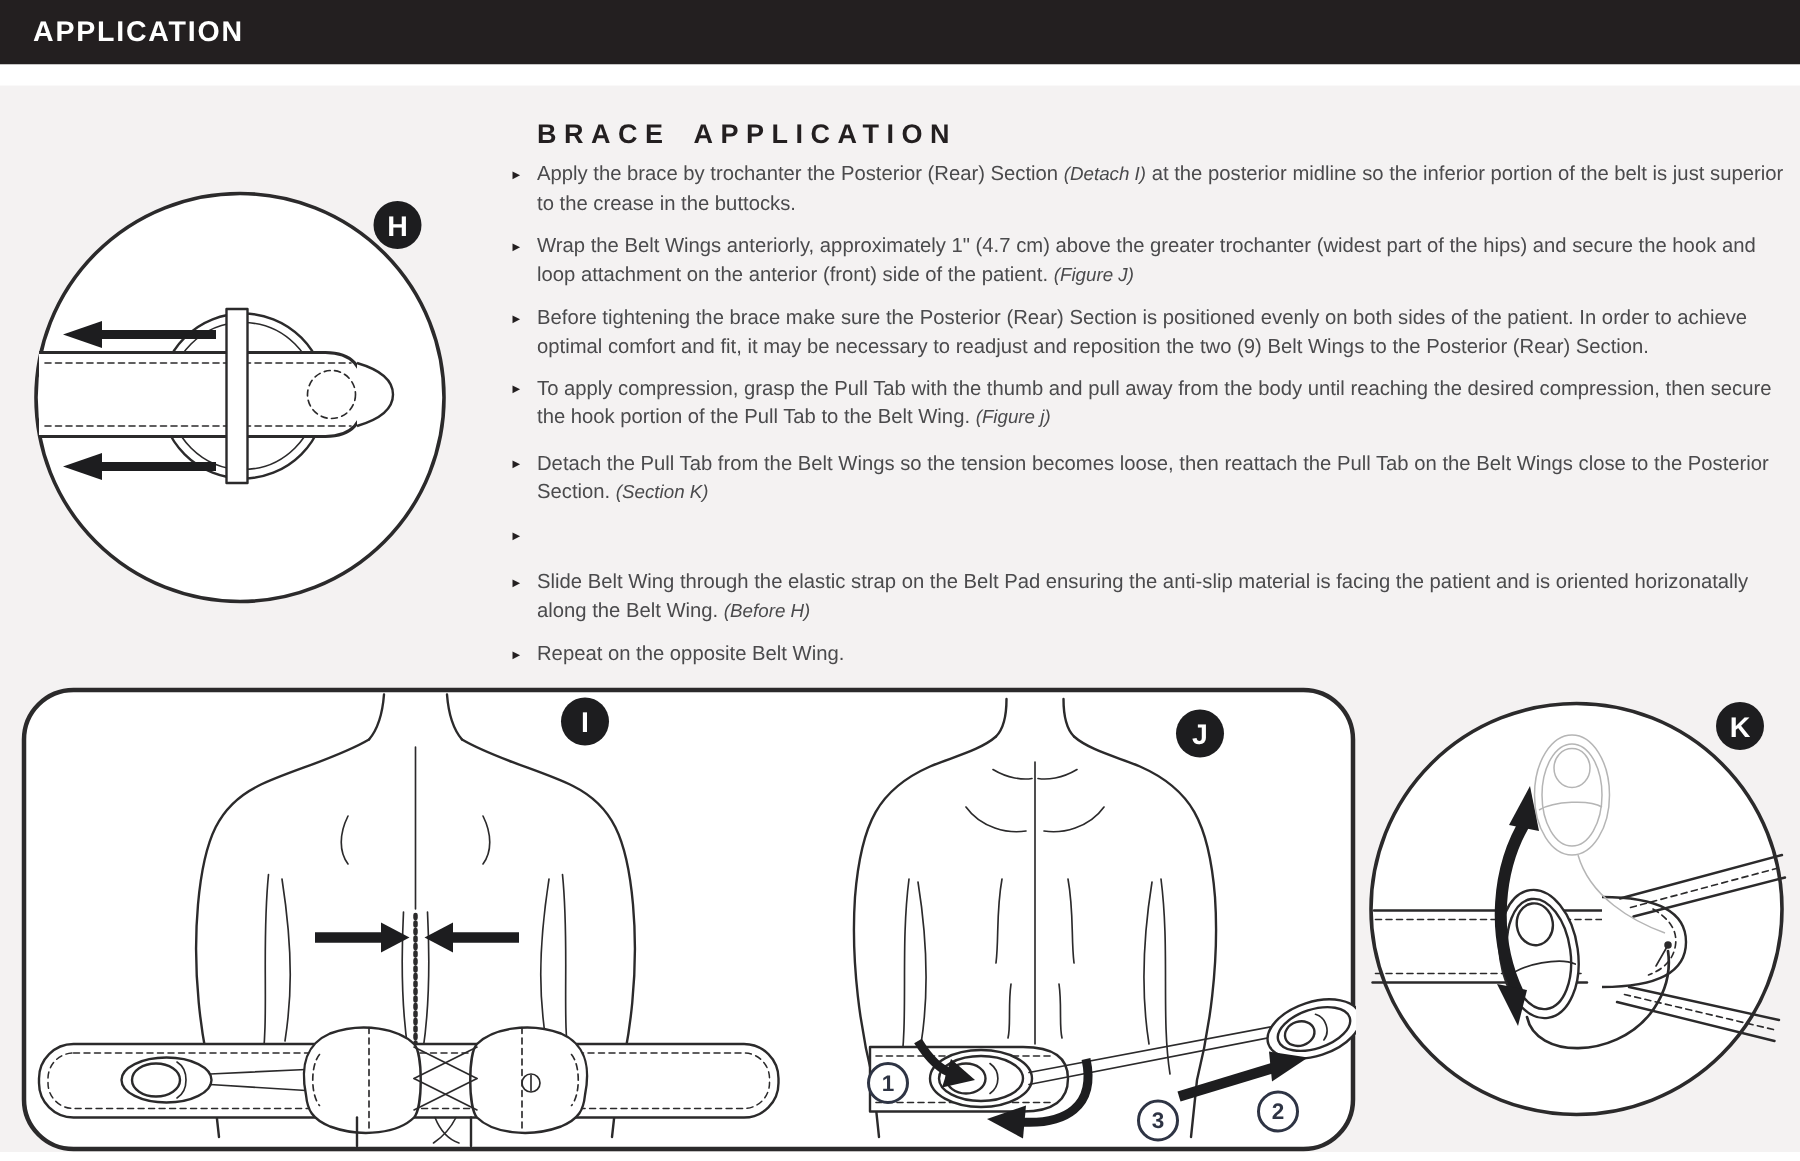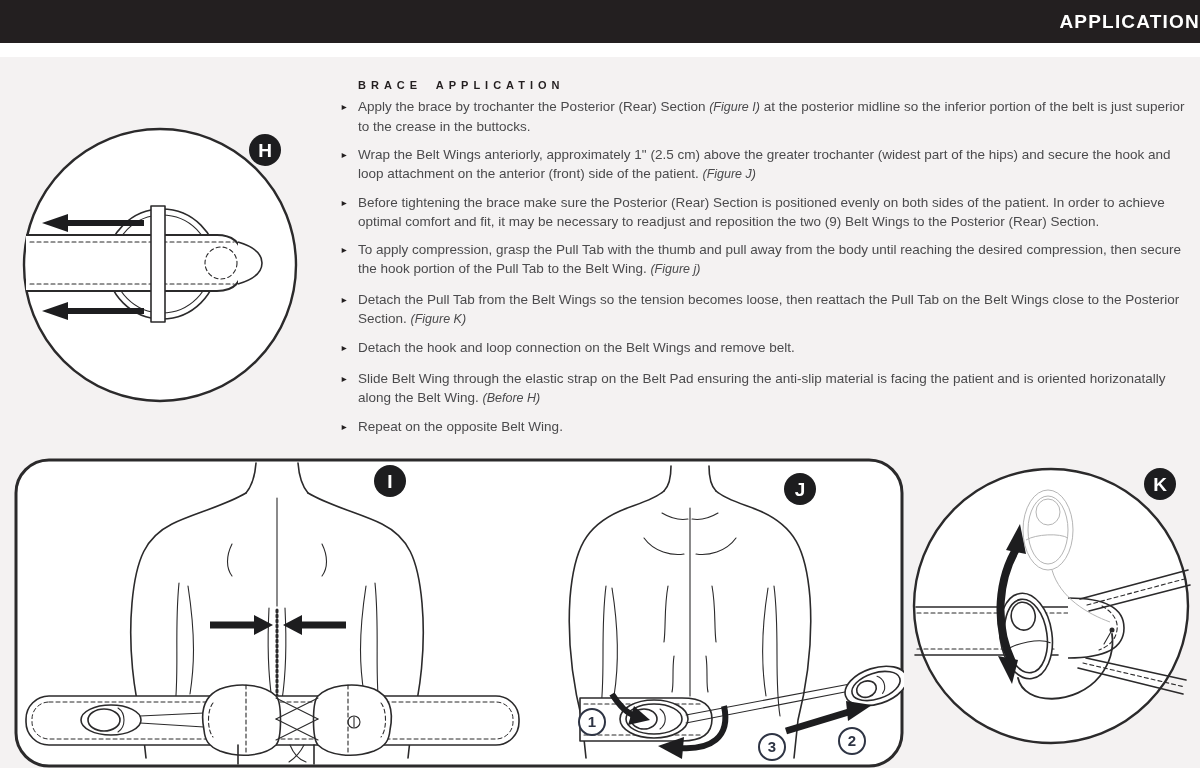--- a/index.html
+++ b/index.html
@@ -1,27 +1,27 @@
 <!DOCTYPE html>
 <html><head>
 <meta charset="utf-8">
 <style>
   html,body{margin:0;padding:0;background:#e9e7e7;}
   .page{position:relative;width:1200px;height:774px;background:#f4f2f2;overflow:hidden;
         font-family:"Liberation Sans",sans-serif;}
   
   .hdr{position:absolute;top:0;left:0;width:1200px;height:43px;background:#231f20;
-       display:flex;align-items:center;box-sizing:border-box;padding-left:22px;justify-content:flex-end;}
+       display:flex;align-items:center;box-sizing:border-box;padding-left:22px;}
   .hdr h1{margin:0;color:#ffffff;font-size:19px;font-weight:bold;letter-spacing:1.2px;}
   .white-strip-top{position:absolute;top:43px;left:0;width:1200px;height:14px;background:#ffffff;}
   .white-strip-bottom{position:absolute;bottom:0;left:0;width:1200px;height:6px;background:#ffffff;}
   
   .text-col{position:absolute;left:340px;top:79px;width:850px;}
   .sec{margin-bottom:11px;}
-  .sec h2{margin:0 0 6px 18px;font-size:11px;font-weight:bold;color:#231f20;
+  .sec h2{margin:0 0 6px 18px;font-size:18px;font-weight:bold;color:#231f20;
           letter-spacing:5px;word-spacing:6px;}
   .bullet{display:flex;margin-bottom:9px;}
   .bullet .marker{flex:0 0 18px;font-size:8.5px;color:#231f20;line-height:19px;padding-top:1px;}
   .bullet p{margin:0;font-size:13.5px;line-height:19px;color:#4a4a4c;}
   .fig-ref{font-style:italic;font-size:12.5px;color:#4a4a4c;}
   
   .fig{position:absolute;}
   #fig-h{left:12px;top:118px;}
   #panel-ij{left:14px;top:458px;}
   #fig-k{left:908px;top:456px;}
@@ -77,43 +77,42 @@
       <circle cx="253" cy="32" r="16" class="badge-c"></circle>
       <text x="253" y="39" text-anchor="middle" class="badge-t">H</text>
     </g>
   </svg>
 
   <div class="text-col" id="sections-container">
       <section class="sec">
         <h2>BRACE APPLICATION</h2>
         <div class="bullet">
           <span class="marker">►</span>
-          <p><span>Apply the brace by trochanter the Posterior (Rear) Section </span><span class="fig-ref">(Figure I)</span><span> at the posterior midline so the inferior portion of the belt is just superior to the crease in the buttocks.</span></p>
-        </div>
-        <div class="bullet">
-          <span class="marker">►</span>
-          <p><span>Wrap the Belt Wings anteriorly, approximately 1" (2.5 cm) above the greater trochanter (widest part of the hips) and secure the hook and loop attachment on the anterior (front) side of the patient. </span><span class="fig-ref">(Figure J)</span></p>
+          <p><span>Apply the brace by trochanter the Posterior (Rear) Section </span><span class="fig-ref">(Detach I)</span><span> at the posterior midline so the inferior portion of the belt is just superior to the crease in the buttocks.</span></p>
+        </div>
+        <div class="bullet">
+          <span class="marker">►</span>
+          <p><span>Wrap the Belt Wings anteriorly, approximately 1" (4.7 cm) above the greater trochanter (widest part of the hips) and secure the hook and loop attachment on the anterior (front) side of the patient. </span><span class="fig-ref">(Figure J)</span></p>
         </div>
         <div class="bullet">
           <span class="marker">►</span>
           <p><span>Before tightening the brace make sure the Posterior (Rear) Section is positioned evenly on both sides of the patient. In order to achieve optimal comfort and fit, it may be necessary to readjust and reposition the two (9) Belt Wings to the Posterior (Rear) Section.</span></p>
         </div>
         <div class="bullet">
           <span class="marker">►</span>
           <p><span>To apply compression, grasp the Pull Tab with the thumb and pull away from the body until reaching the desired compression, then secure the hook portion of the Pull Tab to the Belt Wing. </span><span class="fig-ref">(Figure j)</span></p>
         </div>
       </section>
       <section class="sec">
         <div class="bullet">
           <span class="marker">►</span>
-          <p><span>Detach the Pull Tab from the Belt Wings so the tension becomes loose, then reattach the Pull Tab on the Belt Wings close to the Posterior Section. </span><span class="fig-ref">(Figure K)</span></p>
-        </div>
-        <div class="bullet">
-          <span class="marker">►</span>
-          <p><span>Detach the hook and loop connection on the Belt Wings and remove belt.</span></p>
+          <p><span>Detach the Pull Tab from the Belt Wings so the tension becomes loose, then reattach the Pull Tab on the Belt Wings close to the Posterior Section. </span><span class="fig-ref">(Section K)</span></p>
+        </div>
+        <div class="bullet">
+          <span class="marker">►</span>
         </div>
       </section>
       <section class="sec">
         <div class="bullet">
           <span class="marker">►</span>
           <p><span>Slide Belt Wing through the elastic strap on the Belt Pad ensuring the anti-slip material is facing the patient and is oriented horizonatally along the Belt Wing. </span><span class="fig-ref">(Before H)</span></p>
         </div>
         <div class="bullet">
           <span class="marker">►</span>
           <p><span>Repeat on the opposite Belt Wing.</span></p>

